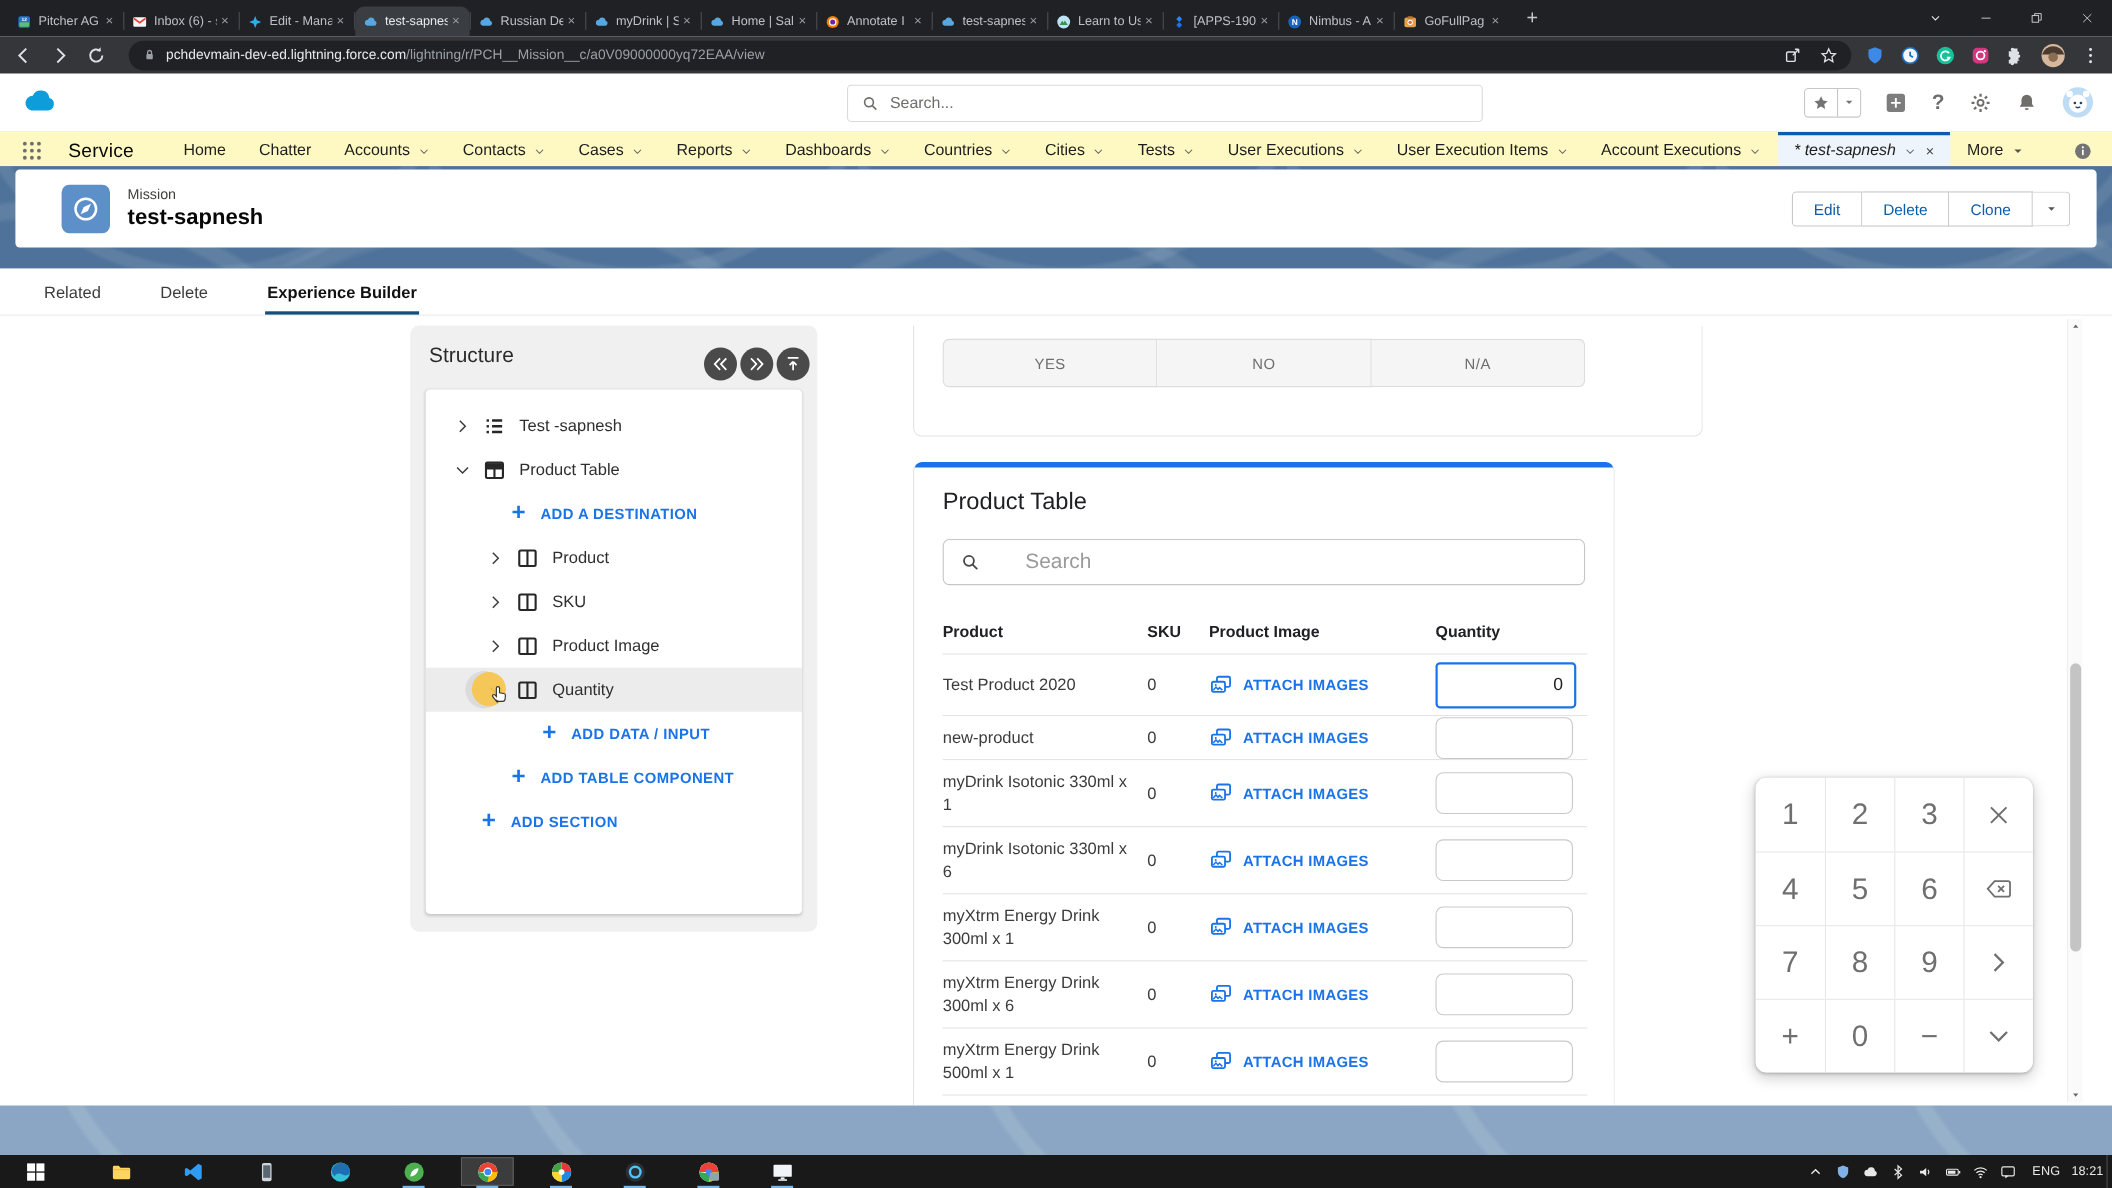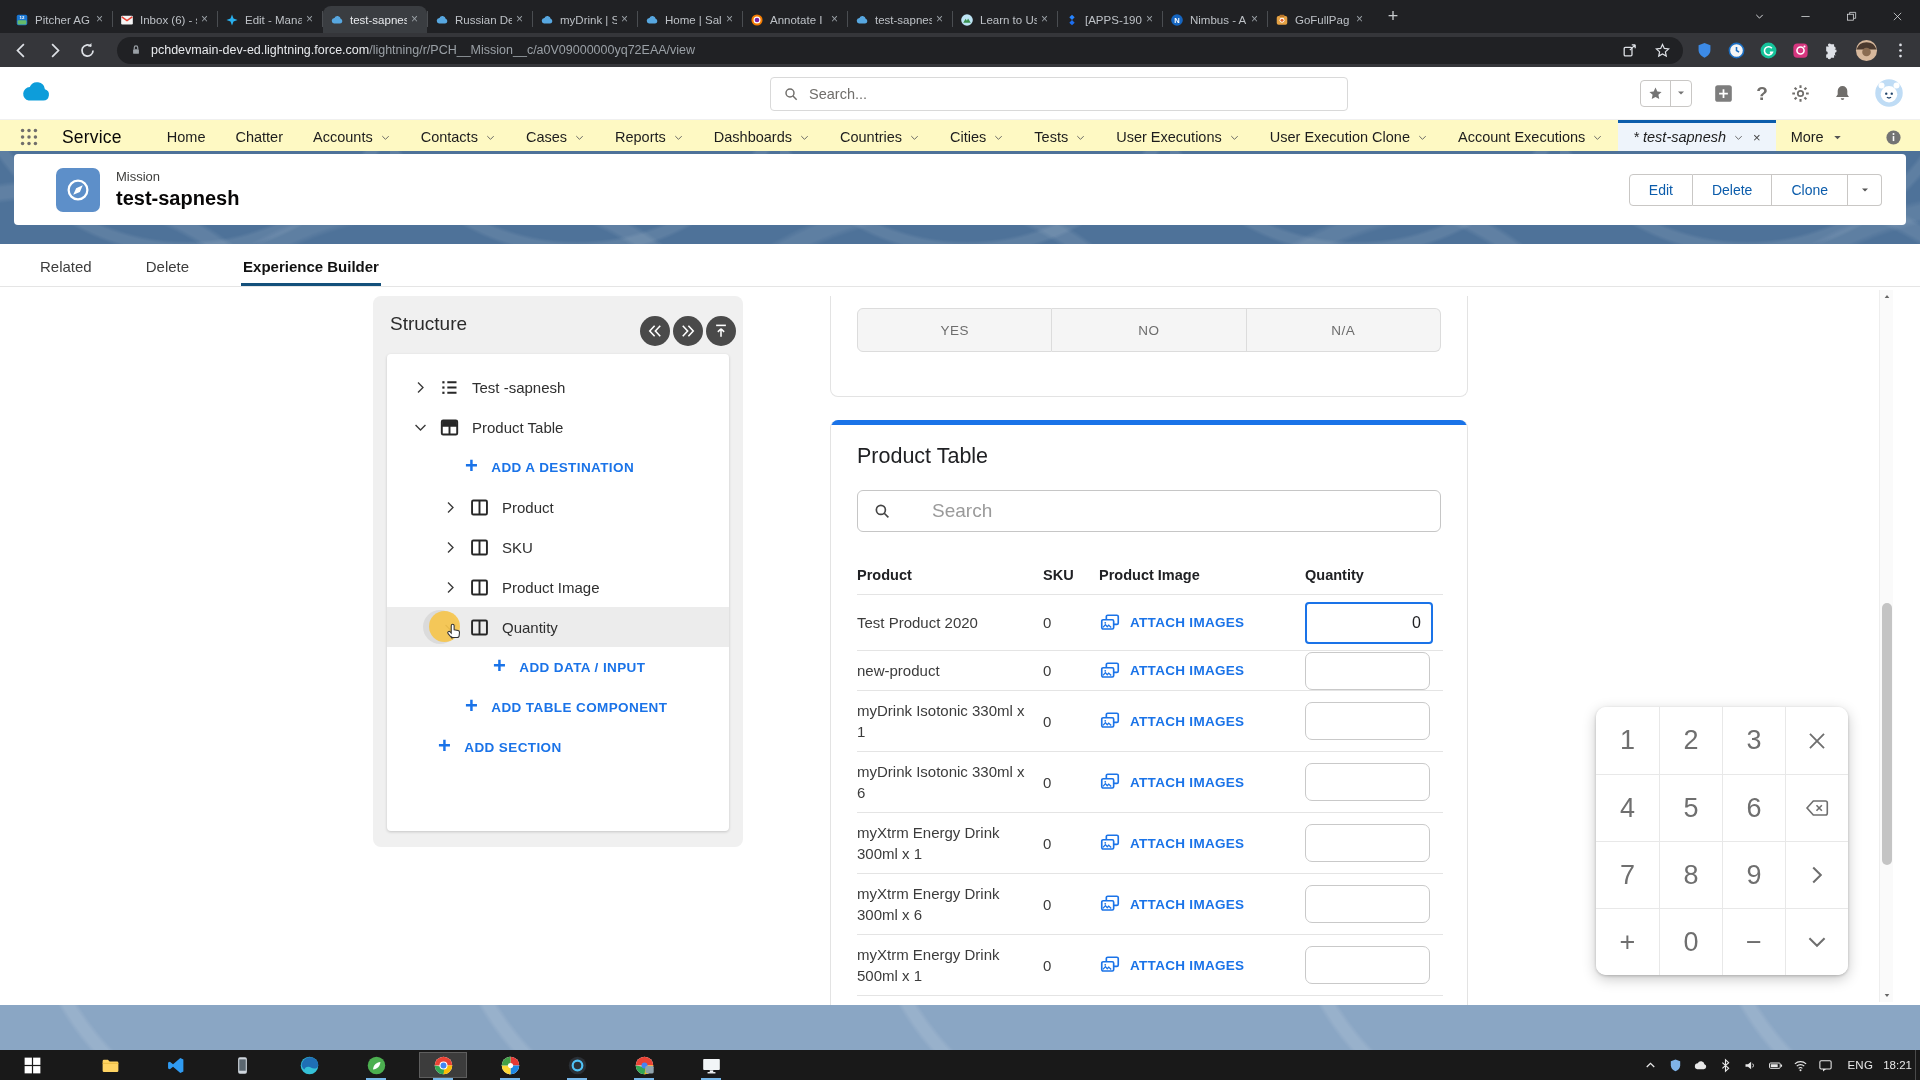--- a/index.html
+++ b/index.html
@@ -98,21 +98,21 @@
   .trow .ticon { width:21px; height:21px; margin-left:10px; color:#272727; flex:none; }
   .trow .ticon.nochev { margin-left:0; }
   .trow .tlabel { margin-left:12px; white-space:nowrap; }
   .tlink { height:40px; display:flex; align-items:center; color:#1a73e8; font-weight:bold; font-size:13.5px; letter-spacing:.4px; }
   .tlink .plus { font-size:22px; margin-right:13px; margin-top:-3px; font-weight:bold; }
   .clickring { position:absolute; left:36px; top:3px; width:34px; height:34px; border-radius:50%; background:rgba(0,0,0,.07); }
   .clickdot { position:absolute; left:42px; top:4px; width:31px; height:31px; border-radius:50%; background:rgba(246,198,77,.92); }
   .handcur { position:absolute; left:56px; top:12px; width:23px; height:23px; }
 
   
-  .yesno { position:absolute; left:830px; top:9px; width:638px; height:101px; border:1px solid #e3e3e3; border-top:none; border-radius:0 0 8px 8px; }
+  .yesno { position:absolute; left:830px; top:9px; width:718px; height:101px; border:1px solid #e3e3e3; border-top:none; border-radius:0 0 8px 8px; }
   .seg { position:absolute; left:26px; top:12px; width:584px; height:44px; display:flex; }
   .segbtn { flex:1; background:#f5f5f5; border:1px solid #dcdcdc; border-left:none; display:flex; align-items:center; justify-content:center; font-size:13.5px; color:#6d6d6d; letter-spacing:.5px; }
   .segbtn:first-child { border-left:1px solid #dcdcdc; border-radius:6px 0 0 6px; }
   .segbtn:last-child { border-radius:0 6px 6px 0; }
 
   
   .ptcard { position:absolute; left:830px; top:133px; width:638px; height:586px; border:1px solid #e3e3e3; border-top:none; border-bottom:none; border-radius:8px 8px 0 0; overflow:hidden; }
   .ptblue { position:absolute; left:0; top:0; width:100%; height:5px; background:#1a73e8; border-radius:8px 8px 0 0; }
   .pttitle { position:absolute; left:26px; top:24px; font-size:21.5px; font-weight:500; color:#202124; }
   .ptsearch { position:absolute; left:26px; top:70px; width:584px; height:42px; border:1px solid #c6c6c6; border-radius:6px; display:flex; align-items:center; padding:0 15px; }
@@ -580,21 +580,21 @@
         </div>
         <div class="navitem">
     <span>User Executions</span>
     <span class="cd">
             <svg viewBox="0 0 24 24" xmlns="http://www.w3.org/2000/svg">
               <path d="M5 9l7 7 7-7" fill="none" stroke="currentColor" stroke-width="2"></path>
             </svg>
           </span>
         </div>
         <div class="navitem">
-    <span>User Execution Clone</span>
+    <span>User Execution Items</span>
     <span class="cd">
             <svg viewBox="0 0 24 24" xmlns="http://www.w3.org/2000/svg">
               <path d="M5 9l7 7 7-7" fill="none" stroke="currentColor" stroke-width="2"></path>
             </svg>
           </span>
         </div>
         <div class="navitem">
     <span>Account Executions</span>
     <span class="cd">
             <svg viewBox="0 0 24 24" xmlns="http://www.w3.org/2000/svg">

